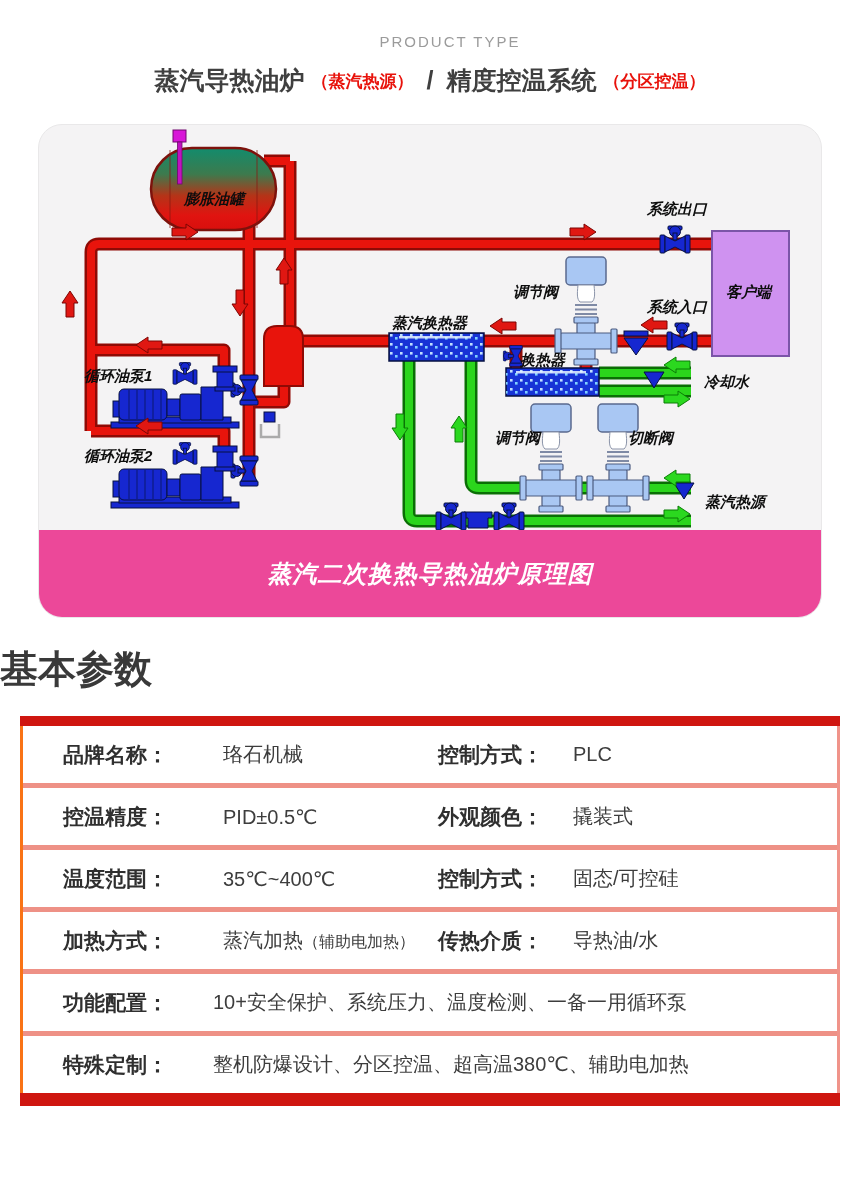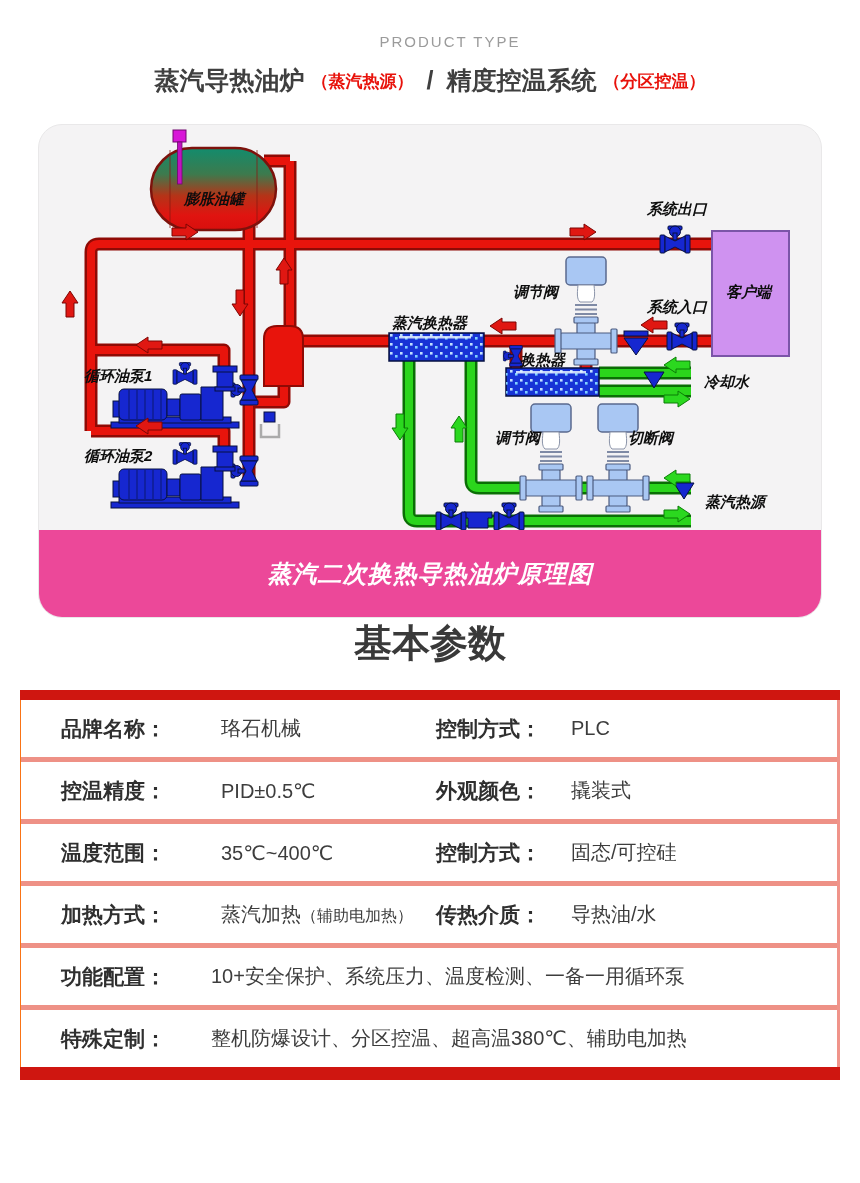--- a/index.html
+++ b/index.html
@@ -27,27 +27,27 @@
   .dlabel {
     position:absolute; font-size:15px; font-weight:bold; color:#0d0d0d;
     white-space:nowrap; line-height:1;
   }
   .banner {
     position:absolute; left:0; bottom:0; width:100%; height:87px;
     background:#ec4899; display:flex; align-items:center; justify-content:center;
   }
   .banner span { color:#ffffff; font-size:24px; font-weight:bold; letter-spacing:1px; }
   
-  .param-head { text-align:center; }
+  .param-head { margin-top:26px; }
   .param-title { font-size:38px; font-weight:bold; color:#393939; }
   .param-sub { margin-top:4px; font-size:15px; color:#9b9b9b; letter-spacing:2px; }
   .ptable { width:820px; margin:21px auto 0; }
   .bar-top { height:10px; background:#cf1610; }
   .bar-bottom { height:13px; background:#cf1610; }
-  .rows-wrap { border-left:1px solid #f97316; border-right:3px solid #f0948a; }
+  .rows-wrap { border-left:3px solid #f97316; border-right:3px solid #f0948a; }
   .prow { display:flex; align-items:center; height:57px; padding-left:40px; }
   .psep { height:5px; background:#ee9186; }
   .plab { width:140px; font-size:21px; font-weight:bold; color:#2f2f2f; flex:none; white-space:nowrap; }
   .pval1 { width:235px; padding-left:20px; font-size:20px; color:#3d3d3d; flex:none; white-space:nowrap; }
   .pval1 .vnote { font-size:16px; }
   .plab2 { width:135px; font-size:21px; font-weight:bold; color:#2f2f2f; flex:none; white-space:nowrap; }
   .pval2 { flex:1; text-align:left; font-size:20px; color:#3d3d3d; white-space:nowrap; }
   .plabF { width:150px; font-size:21px; font-weight:bold; color:#2f2f2f; flex:none; white-space:nowrap; }
   .pvalF { flex:1; font-size:20px; color:#3d3d3d; white-space:nowrap; }
 </style>

